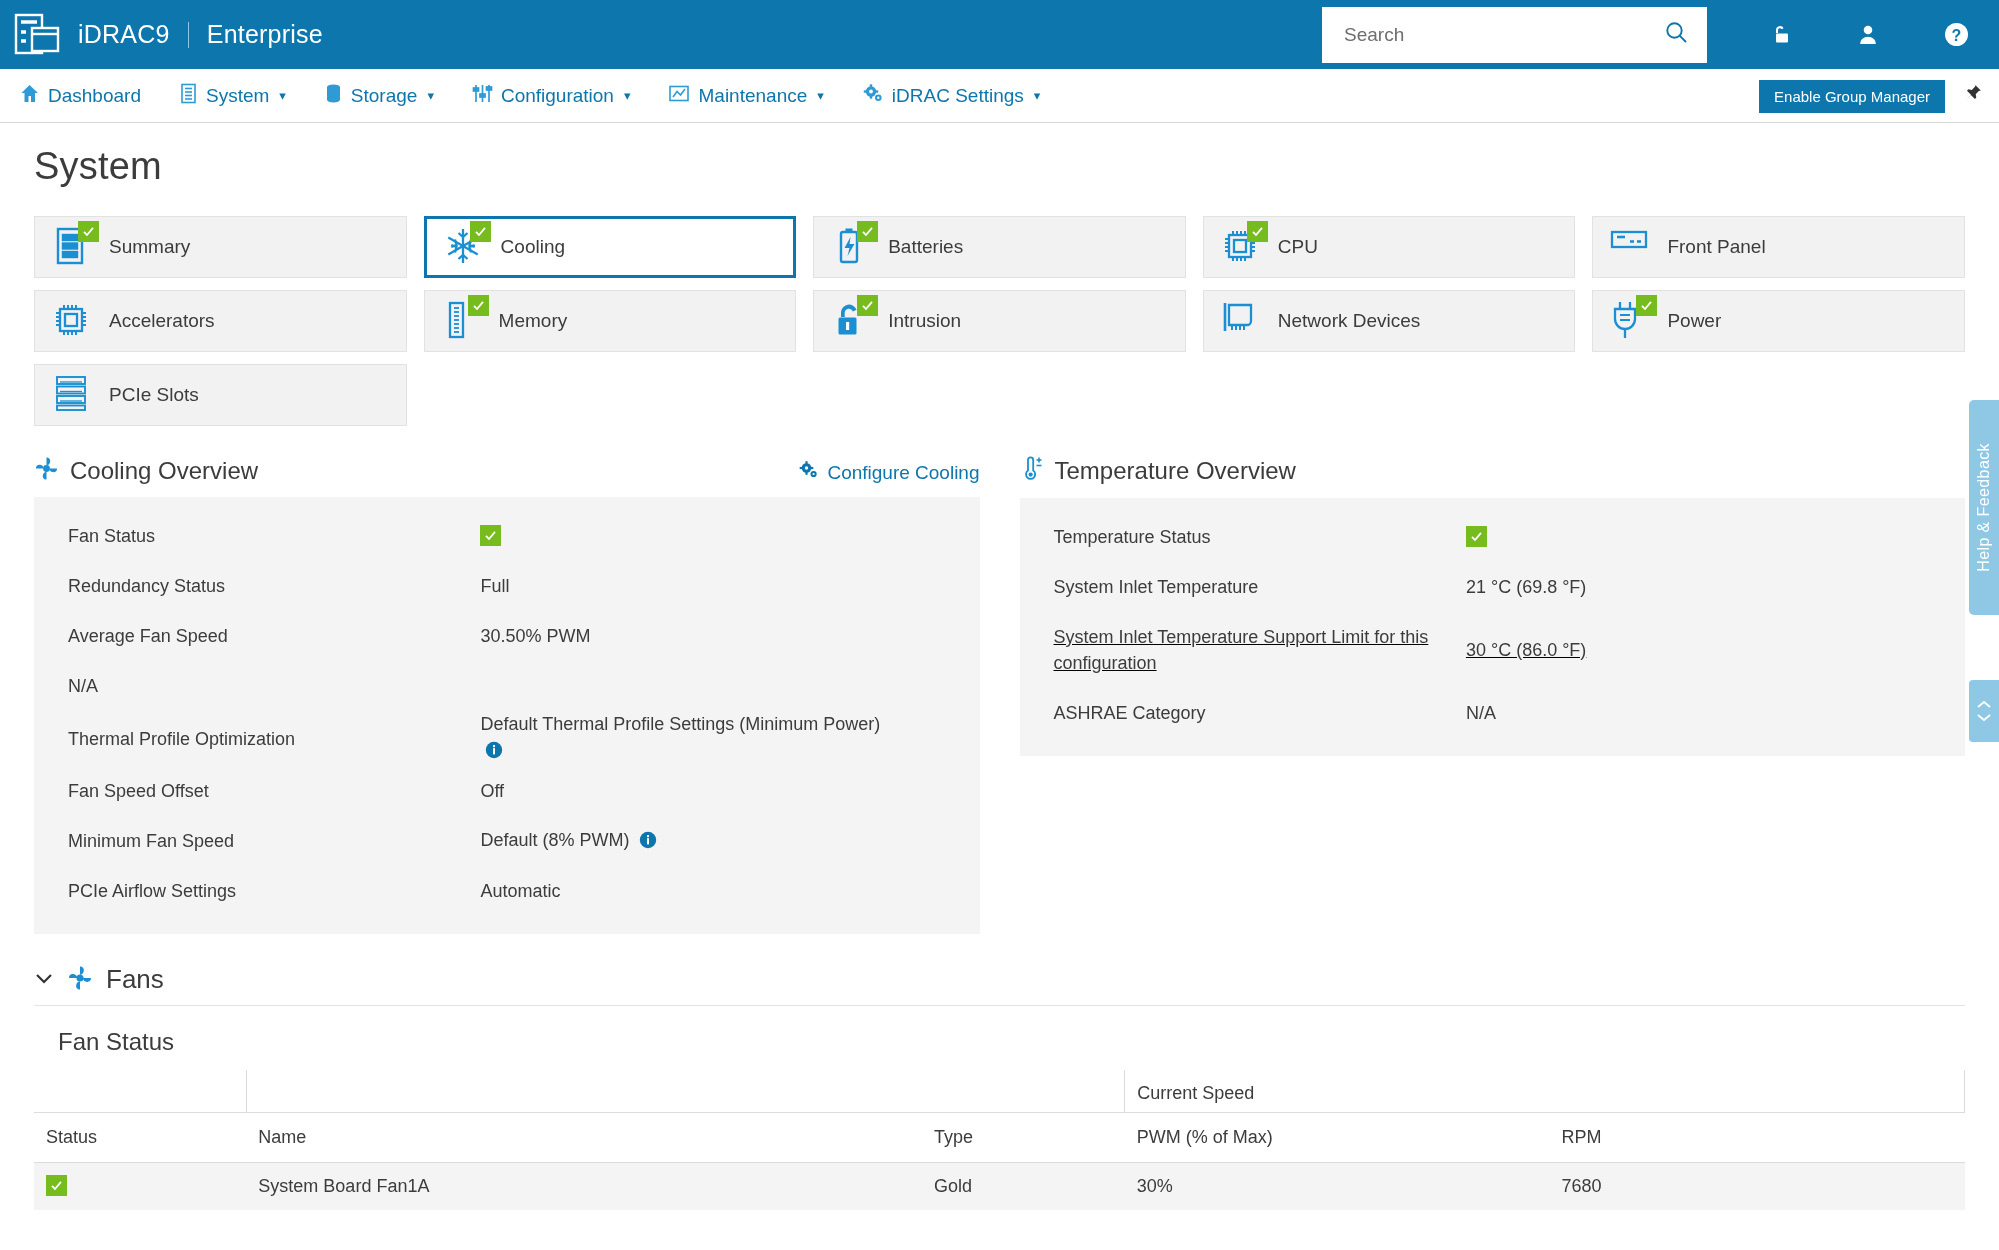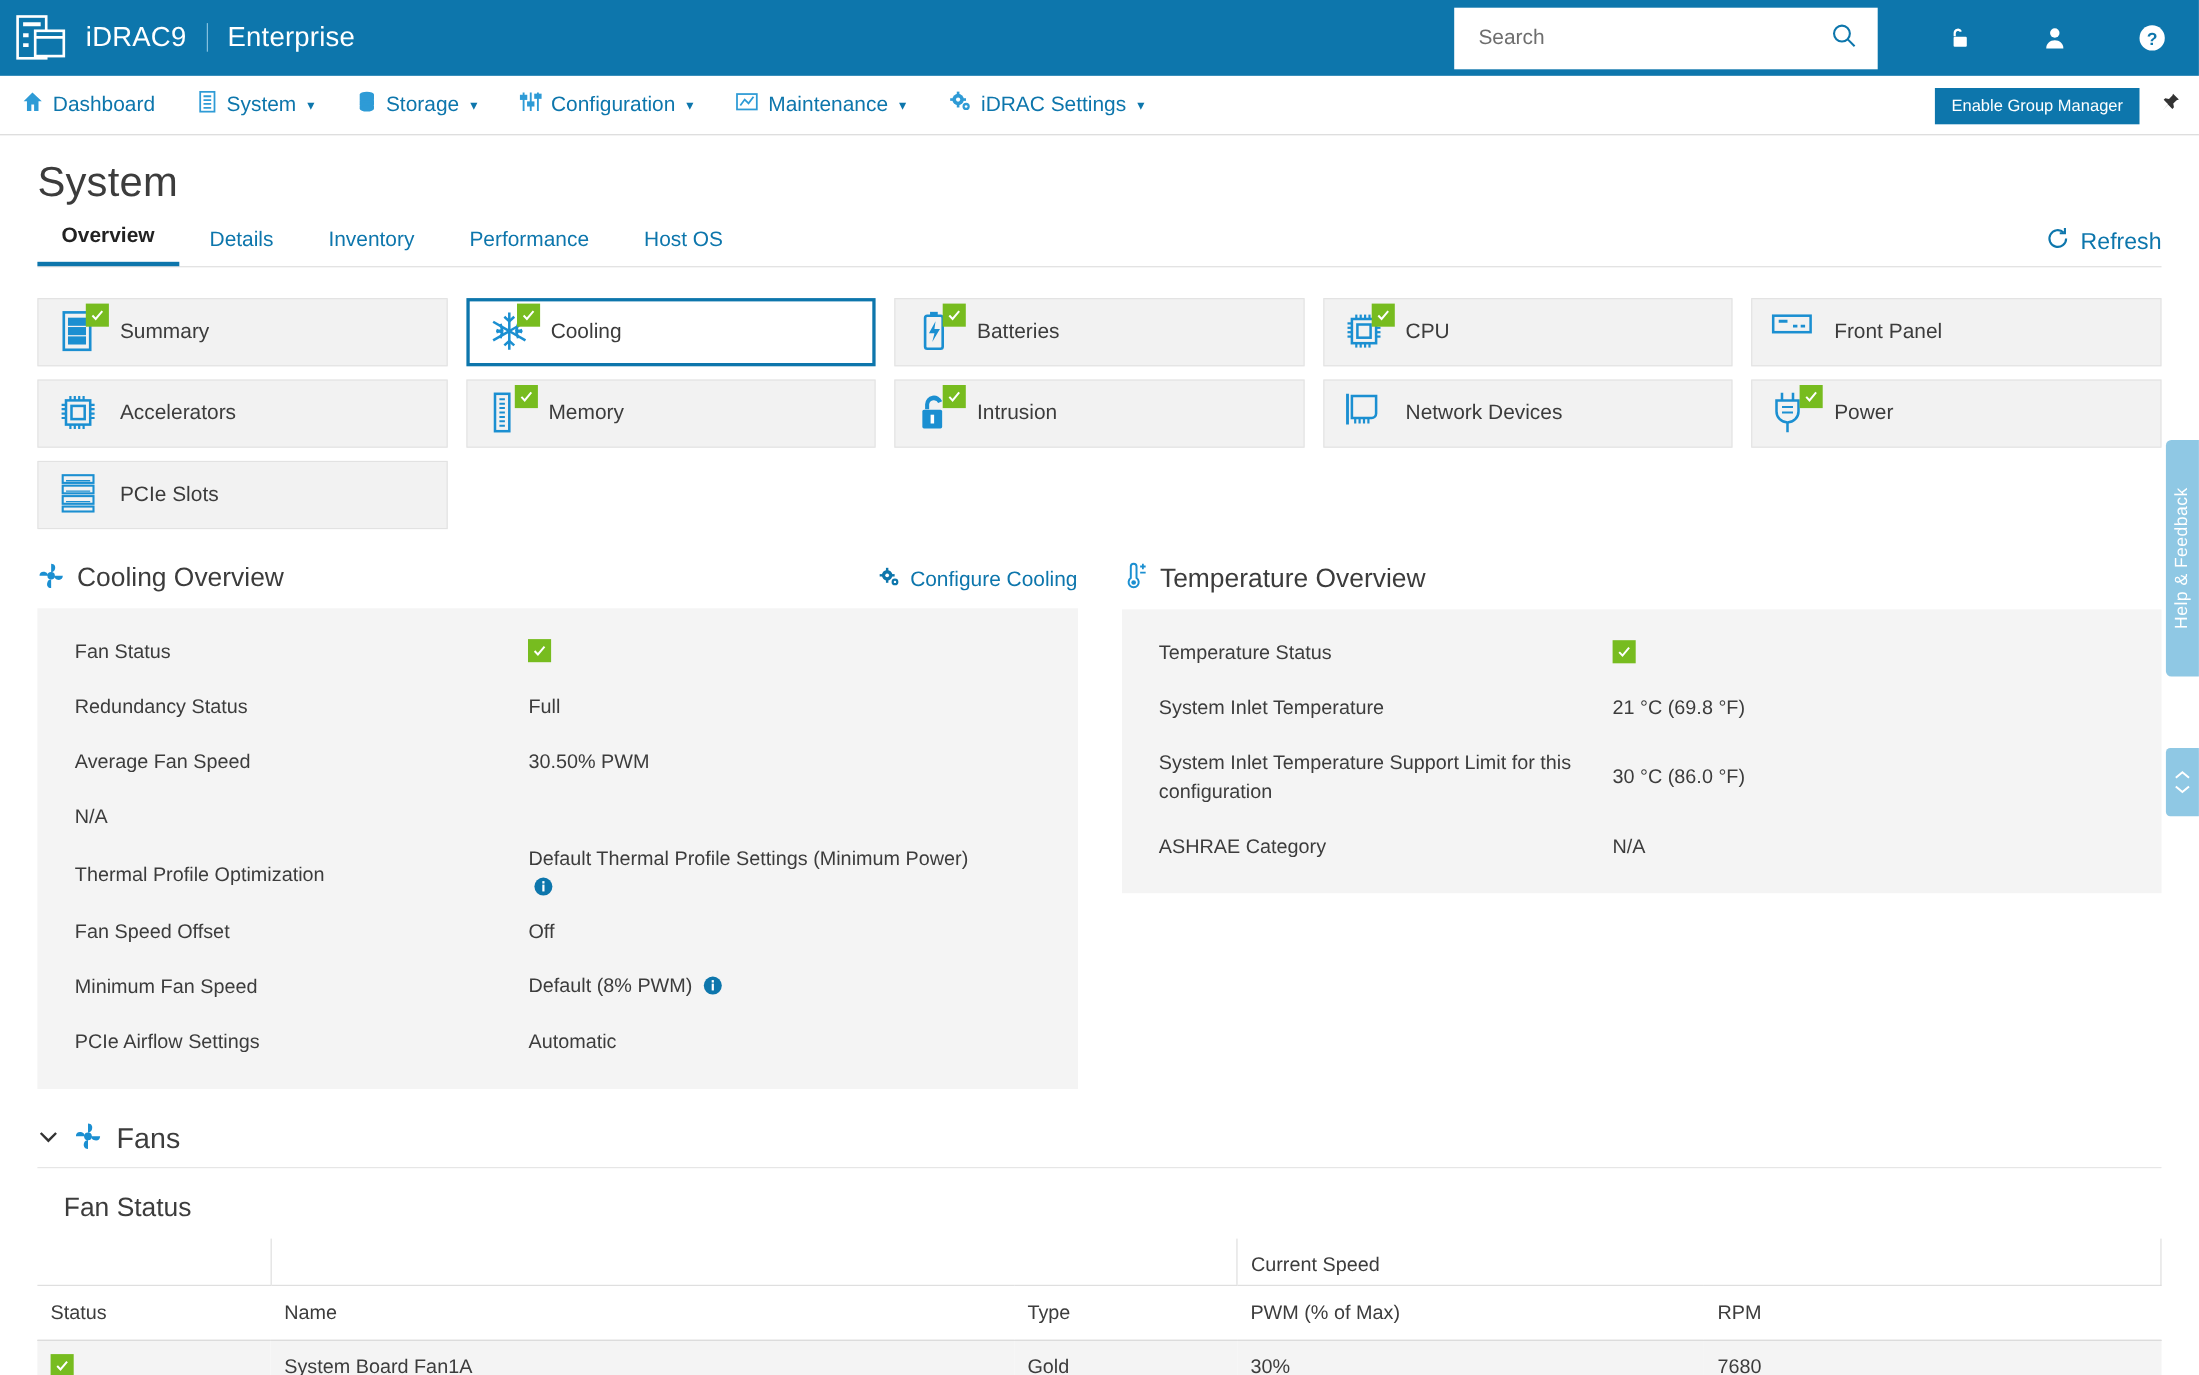--- a/index.html
+++ b/index.html
@@ -327,36 +327,20 @@
         <path d="M14.5 2.2 19.8 7.5l-2 .6-3.1 3.1.6 3.4-1.4 1.4-4-4-5.3 5.8 5.3-6 .1-.1-4-4L7.4 6.3l3.4.6 3.1-3.1z"></path>
       </svg>
     </span>
   </div>
 </div>
 
 <div class="page">
 
   <div class="page-title">System</div>
 
-  <div class="tabs">
-    <div class="tab active">Overview</div>
-    <div class="tab">Details</div>
-    <div class="tab">Inventory</div>
-    <div class="tab">Performance</div>
-    <div class="tab">Host OS</div>
-    <div class="refresh">
-      <span>
-        <svg width="22" height="22" viewBox="0 0 22 22" fill="none" stroke="#0d76ac" stroke-width="1.9">
-          <path d="M18.3 10.8a7.6 7.6 0 1 1-2.3-5.4"></path>
-          <polyline points="17.2,1.3 17.2,6 12.5,6" stroke-linejoin="miter"></polyline>
-        </svg>
-      </span>
-      <span>Refresh</span>
-    </div>
-  </div>
 
   <div class="tiles">
 
     <div class="tile">
       <span class="tile-ico">
         <svg width="38" height="40" viewBox="0 0 38 40" fill="none" stroke="#1b8fd1" stroke-width="2.4">
           <rect x="7" y="3" width="24" height="34"></rect>
           <rect x="12" y="9" width="14" height="5" fill="#1b8fd1"></rect>
           <rect x="12" y="17.5" width="14" height="5" fill="#1b8fd1"></rect>
           <rect x="12" y="26" width="14" height="5" fill="#1b8fd1"></rect>
@@ -697,21 +681,21 @@
                 </svg>
             </span>
           </div>
         </div>
 
         <div class="kv">
           <div class="k">System Inlet Temperature</div>
           <div class="v">21 °C (69.8 °F)</div>
         </div>
 
-        <div class="kv" style="min-height:76px;">
+        <div class="kv" style="min-height:76px;text-decoration:underline;">
           <div class="k">System Inlet Temperature Support Limit for this configuration</div>
           <div class="v">30 °C (86.0 °F)</div>
         </div>
 
         <div class="kv">
           <div class="k">ASHRAE Category</div>
           <div class="v">N/A</div>
         </div>
       </div>
     </div>

